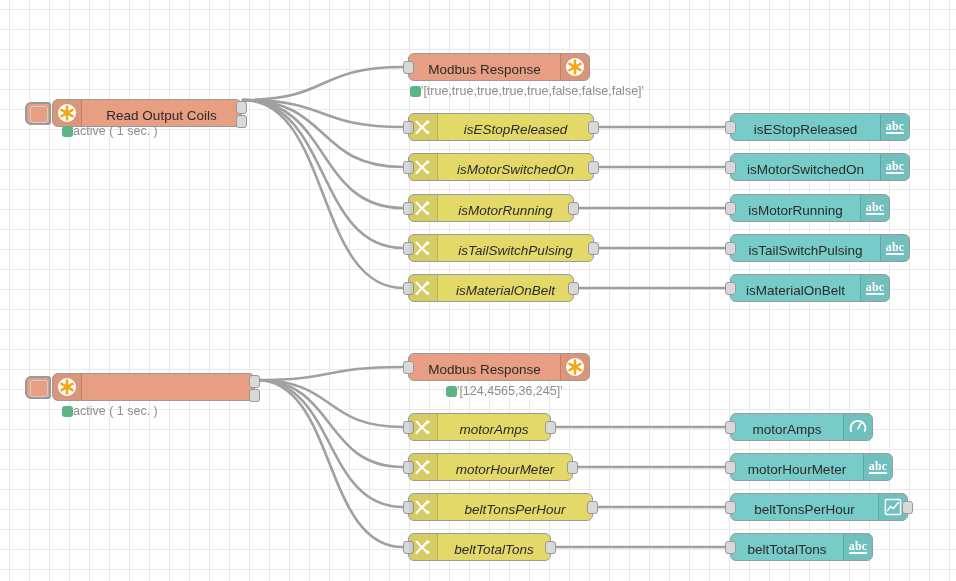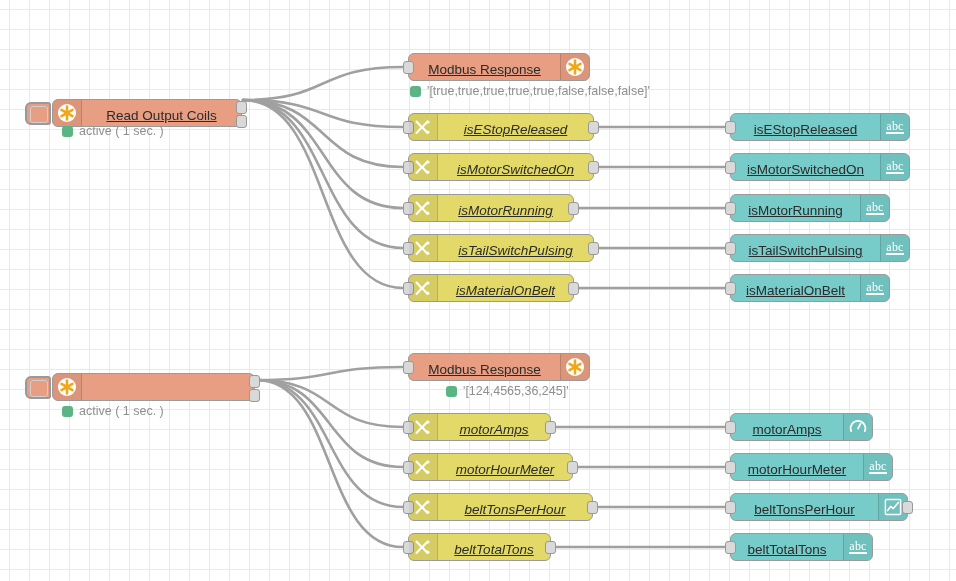--- a/index.html
+++ b/index.html
@@ -26,21 +26,21 @@
     height:28px;
     border:1px solid #999999;
     border-radius:6px;
     display:flex;align-items:stretch;
     color:#2b2b2b;
     font-size:13.5px;
     box-shadow:none;
   }
   .node .label{
     flex:1;display:flex;align-items:center;justify-content:center;
-    padding:16px 9px;white-space:nowrap;line-height:1;text-decoration:underline;
+    padding:16px 9px;white-space:nowrap;line-height:1;
   }
   .iconbox{
     width:28px;flex:0 0 28px;
     display:flex;align-items:center;justify-content:center;
     position:relative;
   }
   .iconbox.left{border-right:1px solid rgba(0,0,0,0.14);border-radius:5px 0 0 5px;}
   .iconbox.right{border-left:1px solid rgba(0,0,0,0.14);border-radius:0 5px 5px 0;}
 
   .node.modbus{background:#e79e82;border-color:#9a9a9a;}
@@ -69,31 +69,31 @@
     box-sizing:border-box;
   }
   .injectbtn .inner{
     position:absolute;left:3px;top:2px;width:16px;height:15px;
     background:#e79e82;border:1px solid #cfcfcf;border-radius:3px;
   }
 
   
   .status{
     position:absolute;
-    display:flex;align-items:center;gap:6px;
+    display:flex;align-items:center;
     font-size:12.5px;color:#8f8f8f;white-space:nowrap;
   }
   .status .dot{
     width:11px;height:11px;border-radius:3px;background:#5cb484;flex:0 0 11px;
   }
 
   
   .abc{
     font-family:"Liberation Serif","DejaVu Serif",serif;
-    font-size:12px;font-weight:400;color:#ffffff;
+    font-size:12px;font-weight:700;color:#ffffff;
     border-bottom:2px solid #ffffff;line-height:1.05;
     letter-spacing:0.2px;
   }
   svg.gly{display:block;}
 </style>
 </head>
 <body>
 
 <div id="canvas">
   <svg id="wires">

